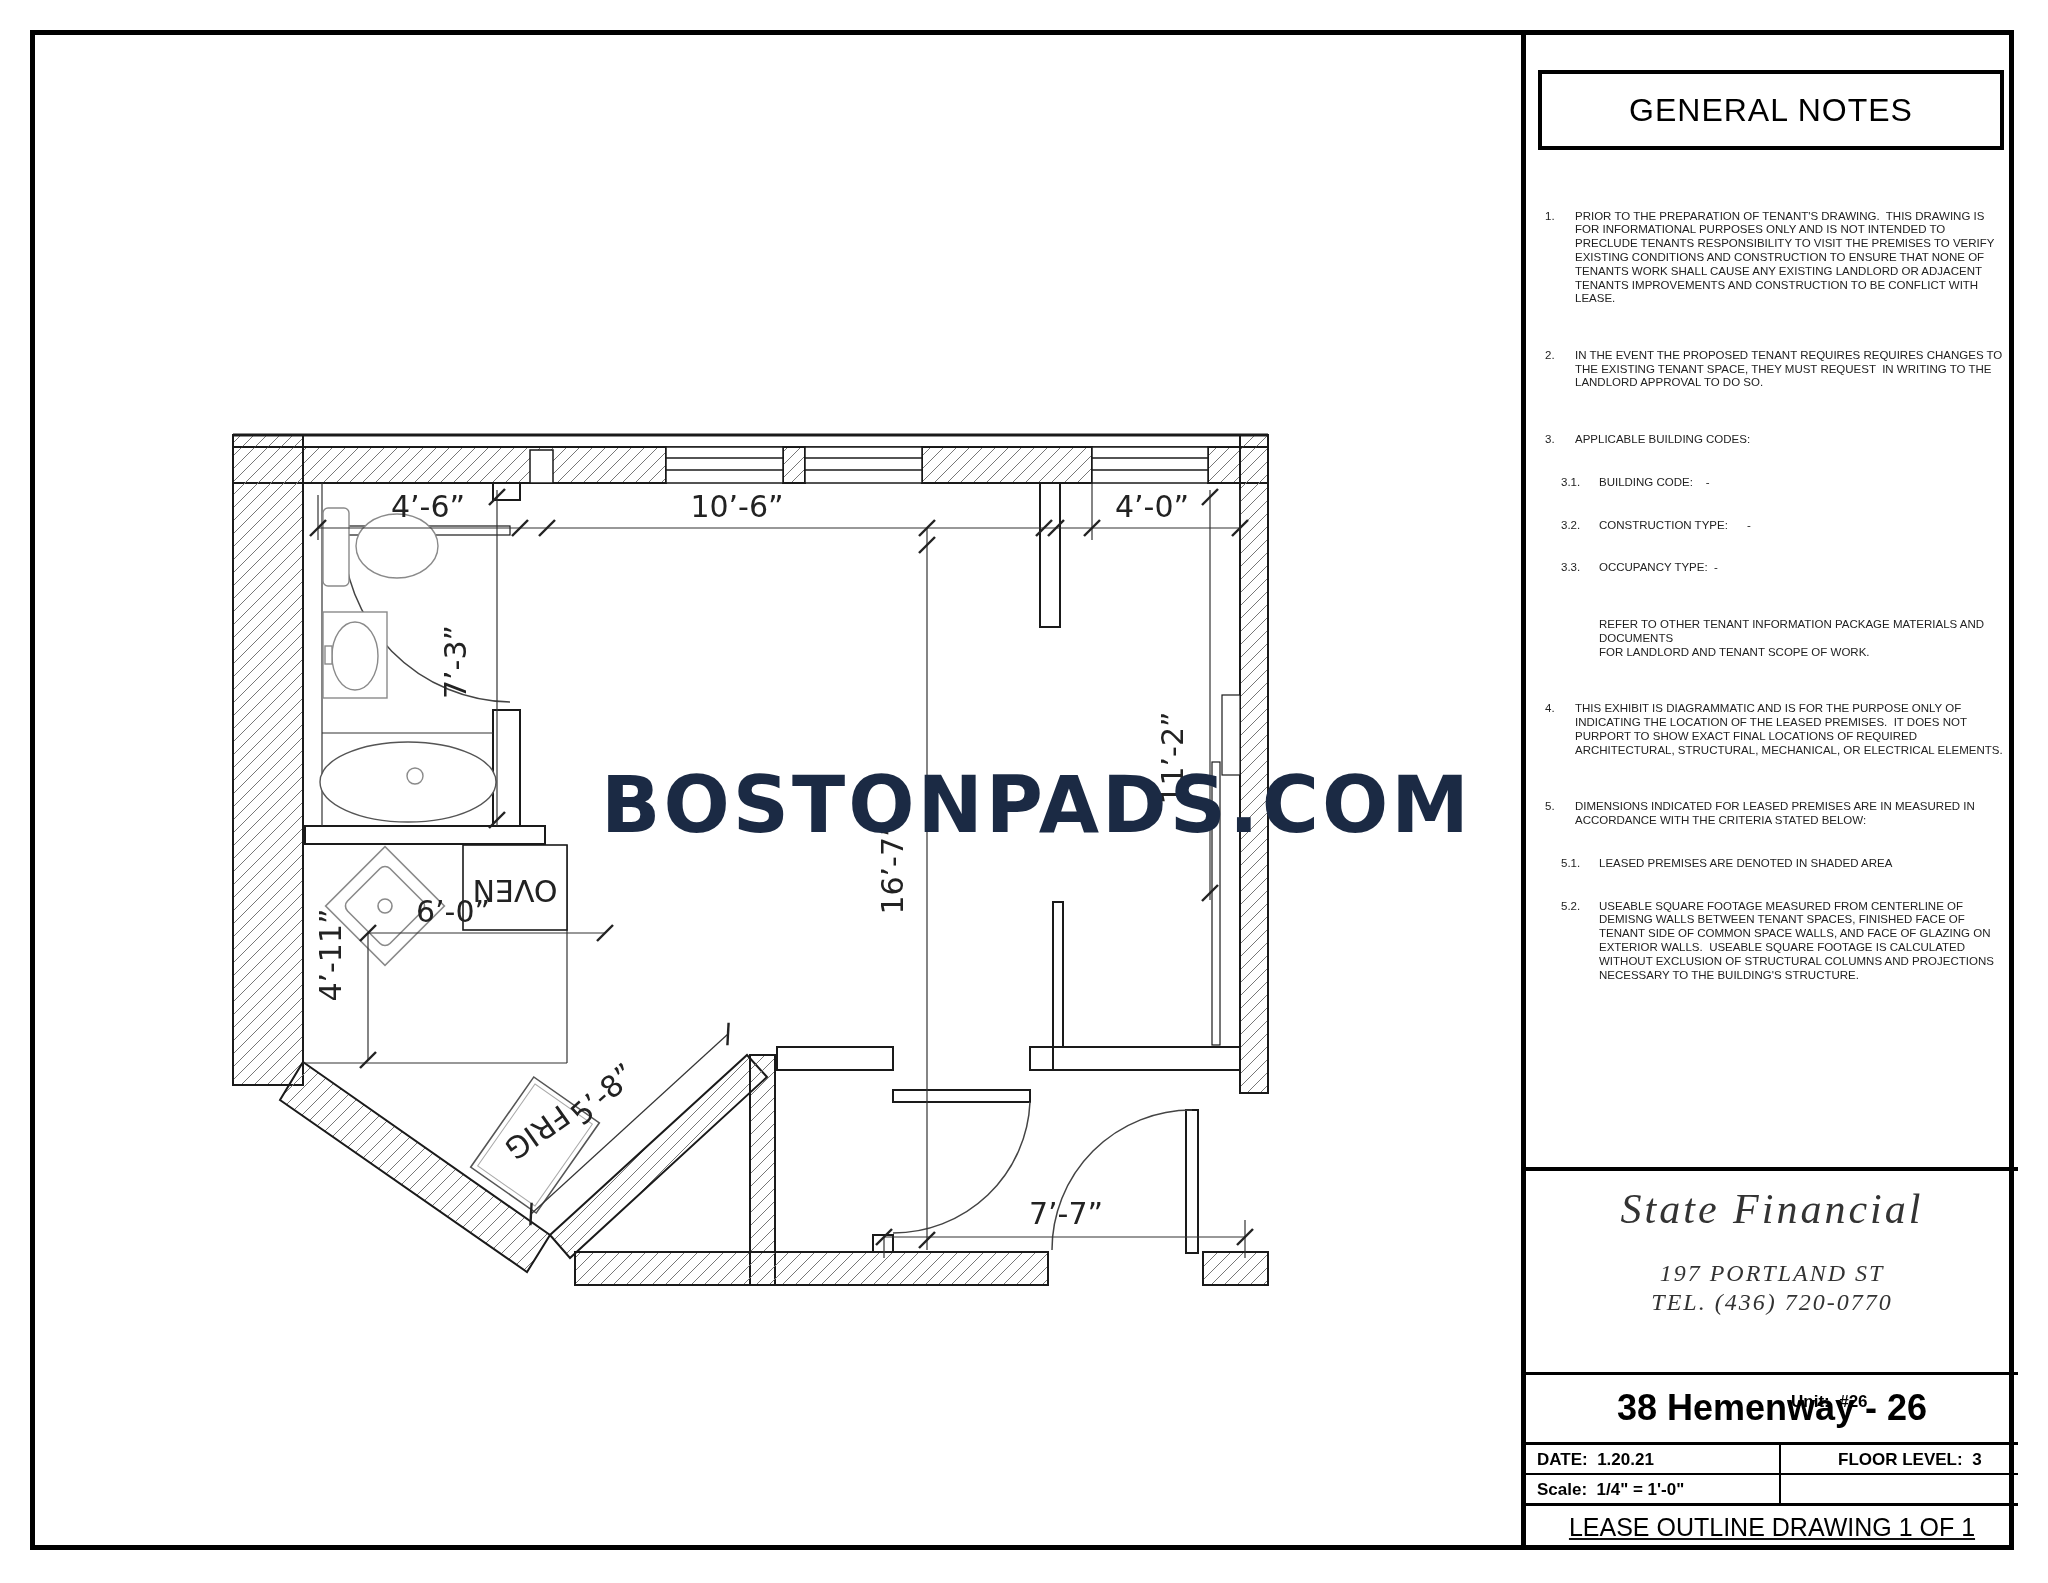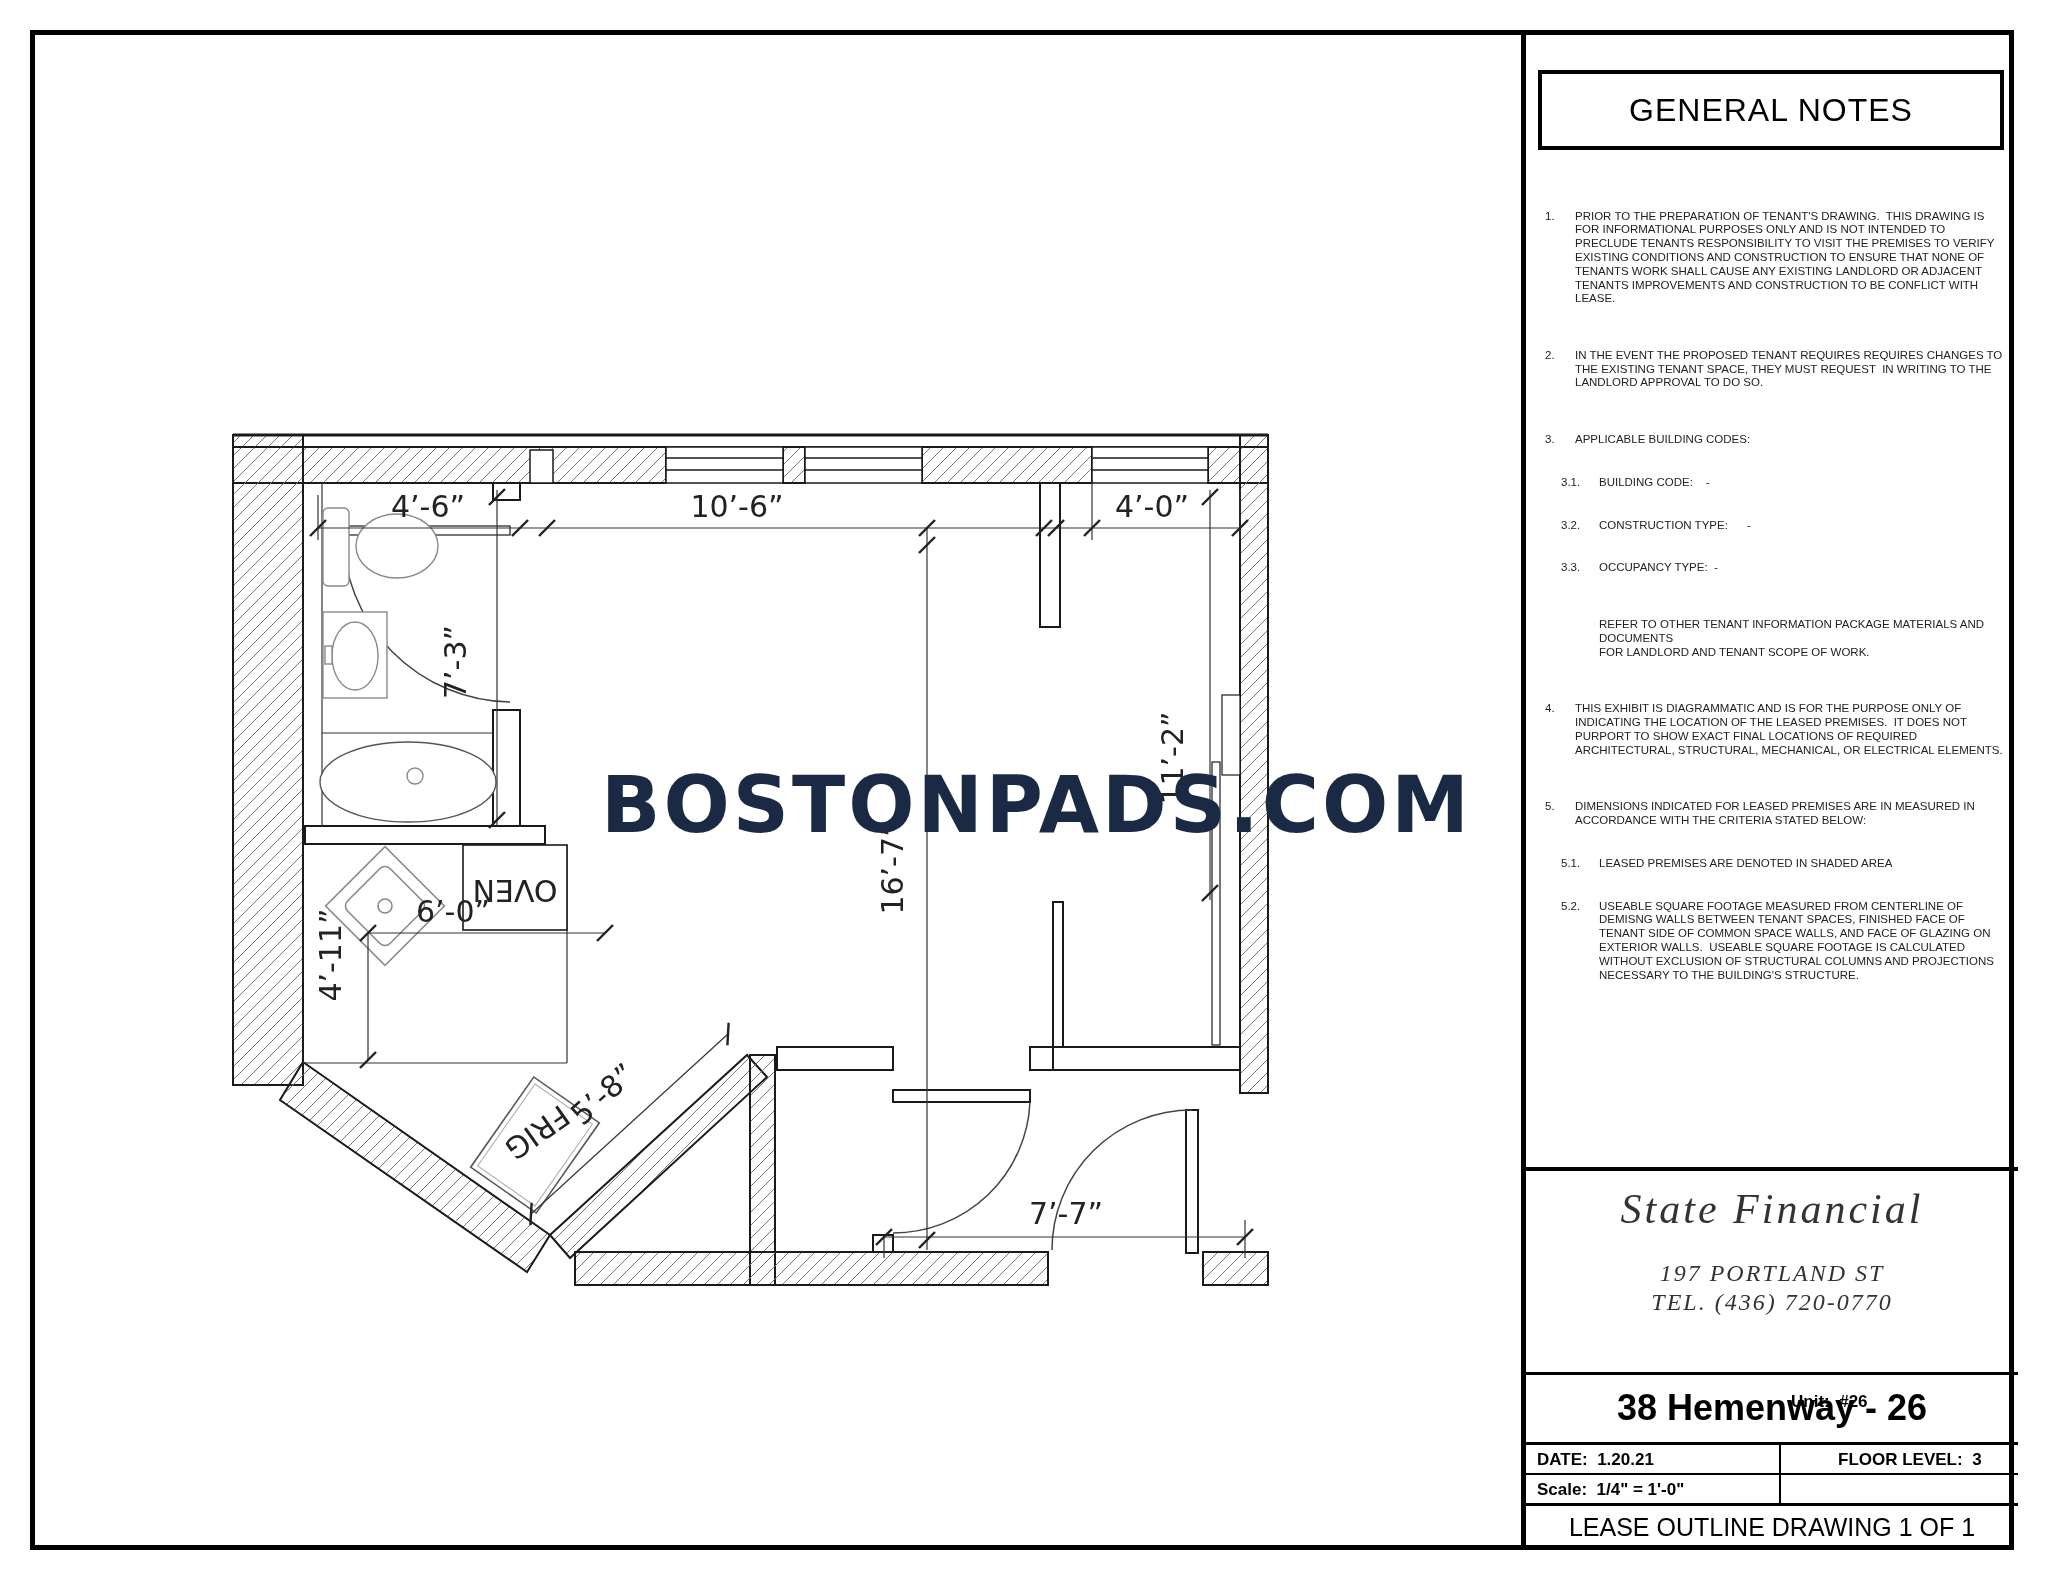--- a/index.html
+++ b/index.html
@@ -22,21 +22,21 @@
   
   .firm{position:absolute;left:1526px;top:1185px;width:492px;text-align:center;
         font-family:"Liberation Serif",serif;font-style:italic;color:#333;}
   .firm-name{font-size:42px;letter-spacing:3px;margin-bottom:26px;}
   .firm-line{font-size:24px;letter-spacing:2px;line-height:29px;}
   .project-row{position:absolute;left:1526px;top:1372px;width:492px;height:72px;
                display:flex;align-items:center;justify-content:center;}
   .project{font-size:36px;font-weight:bold;color:#000;}
   .tb-cell{position:absolute;font-size:17px;font-weight:600;color:#000;}
   .sheet-row{position:absolute;left:1526px;top:1505px;width:492px;height:45px;
-             display:flex;align-items:center;justify-content:center;}
+             display:flex;align-items:center;justify-content:center;text-decoration:underline;}
   .sheet-title{font-size:25px;color:#000;}
   
   .watermark{position:absolute;left:601px;top:760px;font-family:"DejaVu Sans",sans-serif;
              font-size:78px;font-weight:600;letter-spacing:3px;color:#1b2a44;z-index:30;}
   
   #plan{position:absolute;left:0;top:0;z-index:10;}
   svg text{font-family:"DejaVu Sans",sans-serif;fill:#222;}
 </style>
 </head>
 <body>

